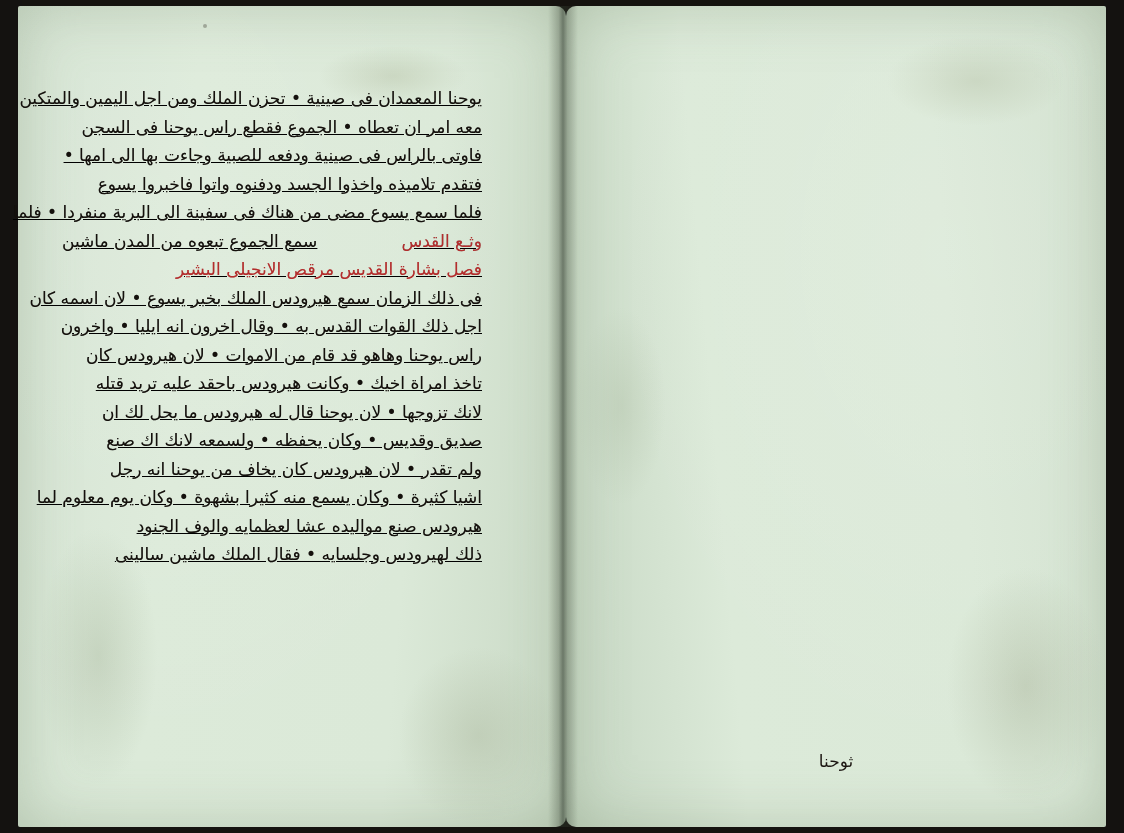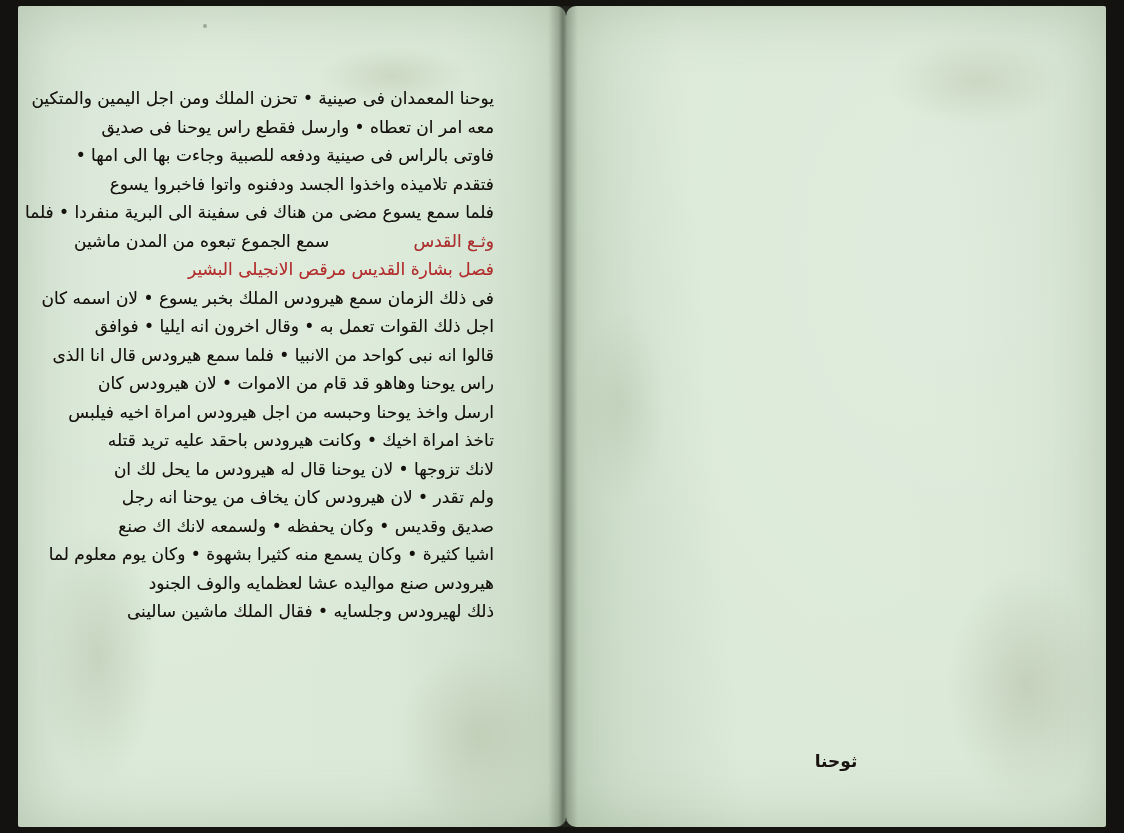--- a/index.html
+++ b/index.html
@@ -65,21 +65,20 @@
       radial-gradient(ellipse at 25% 25%, rgba(255,255,255,0.12), rgba(255,255,255,0) 65%),
       linear-gradient(95deg, #d4e3d2 0%, #dcead9 30%, #dbe9d8 70%, #c8d8c4 100%);
   }
   .page-right {
     left: 566px;
     width: 540px;
     border-radius: 10px 2px 2px 10px;
     background:
       radial-gradient(ellipse at 70% 30%, rgba(255,255,255,0.12), rgba(255,255,255,0) 65%),
       linear-gradient(265deg, #d2e1cf 0%, #dbe9d8 30%, #dcead9 70%, #c5d6c2 100%);
-    font-weight: bold;
   }
 
   
   .gutter {
     position: absolute;
     left: 548px;
     top: 6px;
     width: 30px;
     height: 821px;
     background: linear-gradient(90deg,
@@ -100,23 +99,24 @@
 
   
   .col {
     position: absolute;
     direction: rtl;
     text-align: justify;
     text-align-last: right;
     unicode-bidi: isolate;
   }
   .col-left {
-    left: 56px;
+    left: 44px;
     top: 78px;
     width: 420px;
+    text-decoration: underline;
   }
 
   .ln {
     font-family: "DejaVu Sans", sans-serif;
     font-size: 17px;
     line-height: 28.5px;
     color: #14100c;
     white-space: nowrap;
     letter-spacing: 0.2px;
     text-shadow: 0 0 0.6px rgba(0,0,0,0.35);
@@ -163,38 +163,36 @@
   <div class="edge-right"></div>
 
   <div class="page page-left">
     <div class="stain" style="left:300px;top:40px;width:150px;height:60px;background:radial-gradient(ellipse,rgba(170,180,150,0.35),rgba(170,180,150,0) 70%);"></div>
     <div class="stain" style="left:20px;top:520px;width:120px;height:260px;background:radial-gradient(ellipse,rgba(150,165,135,0.30),rgba(150,165,135,0) 70%);"></div>
     <div class="stain" style="left:380px;top:640px;width:160px;height:180px;background:radial-gradient(ellipse,rgba(150,160,130,0.28),rgba(150,160,130,0) 70%);"></div>
     <div class="speck" style="left:185px;top:18px;width:4px;height:4px;"></div>
 
     <div class="col col-left">
       <div class="ln">يوحنا المعمدان فى صينية • تحزن الملك ومن اجل اليمين والمتكين</div>
-      <div class="ln">معه امر ان تعطاه • وارسل فقطع راس يوحنا فى صديق</div>
+      <div class="ln">معه امر ان تعطاه • الجموع فقطع راس يوحنا فى السجن</div>
       <div class="ln">فاوتى بالراس فى صينية ودفعه للصبية وجاءت بها الى امها •</div>
       <div class="ln">فتقدم تلاميذه واخذوا الجسد ودفنوه واتوا فاخبروا يسوع</div>
       <div class="ln">فلما سمع يسوع مضى من هناك فى سفينة الى البرية منفردا • فلما</div>
       <div class="ln spread">
         <span style="color:#b42d2d;">وثـع القدس</span>
         <span>سمع الجموع تبعوه من المدن ماشين</span>
       </div>
       <div class="ln rubric center">فصل بشارة القديس مرقص الانجيلى البشير</div>
       <div class="ln">فى ذلك الزمان سمع هيرودس الملك بخبر يسوع • لان اسمه كان</div>
-      <div class="ln">اجل ذلك القوات تعمل به • وقال اخرون انه ايليا • فوافق</div>
-      <div class="ln">قالوا انه نبى كواحد من الانبيا • فلما سمع هيرودس قال انا الذى</div>
+      <div class="ln">اجل ذلك القوات القدس به • وقال اخرون انه ايليا • واخرون</div>
       <div class="ln">راس يوحنا وهاهو قد قام من الاموات • لان هيرودس كان</div>
-      <div class="ln">ارسل واخذ يوحنا وحبسه من اجل هيرودس امراة اخيه فيلبس</div>
       <div class="ln">تاخذ امراة اخيك • وكانت هيرودس باحقد عليه تريد قتله</div>
       <div class="ln">لانك تزوجها • لان يوحنا قال له هيرودس ما يحل لك ان</div>
+      <div class="ln">صديق وقديس • وكان يحفظه • ولسمعه لانك اك صنع</div>
       <div class="ln">ولم تقدر • لان هيرودس كان يخاف من يوحنا انه رجل</div>
-      <div class="ln">صديق وقديس • وكان يحفظه • ولسمعه لانك اك صنع</div>
       <div class="ln">اشيا كثيرة • وكان يسمع منه كثيرا بشهوة • وكان يوم معلوم لما</div>
       <div class="ln">هيرودس صنع مواليده عشا لعظمايه والوف الجنود</div>
       <div class="ln">ذلك لهيرودس وجلسايه • فقال الملك ماشين سالينى</div>
     </div>
   </div>
 
   <div class="page page-right">
     <div class="stain" style="left:320px;top:30px;width:180px;height:90px;background:radial-gradient(ellipse,rgba(165,175,145,0.30),rgba(165,175,145,0) 70%);"></div>
     <div class="stain" style="left:380px;top:560px;width:160px;height:240px;background:radial-gradient(ellipse,rgba(150,160,130,0.32),rgba(150,160,130,0) 70%);"></div>
     <div class="stain" style="left:10px;top:300px;width:90px;height:200px;background:radial-gradient(ellipse,rgba(150,165,135,0.22),rgba(150,165,135,0) 70%);"></div>

